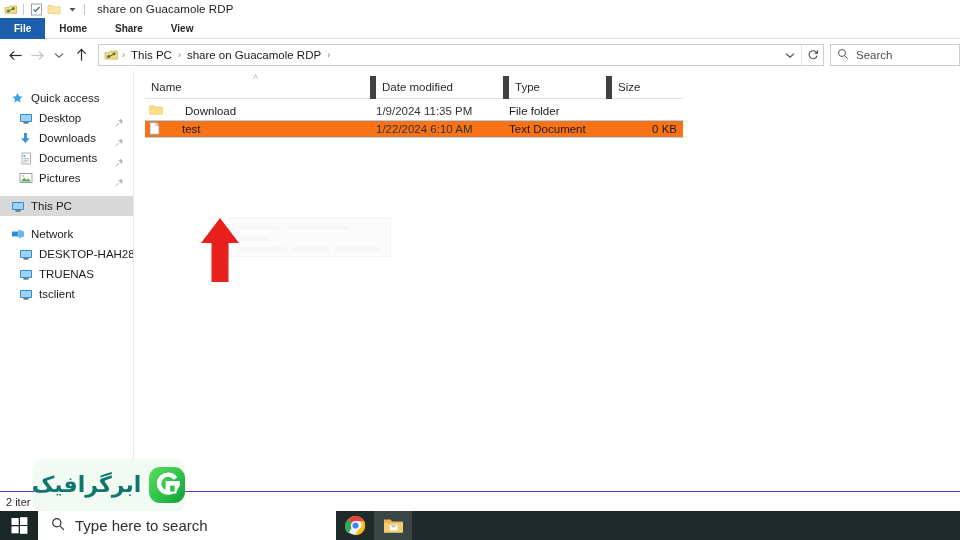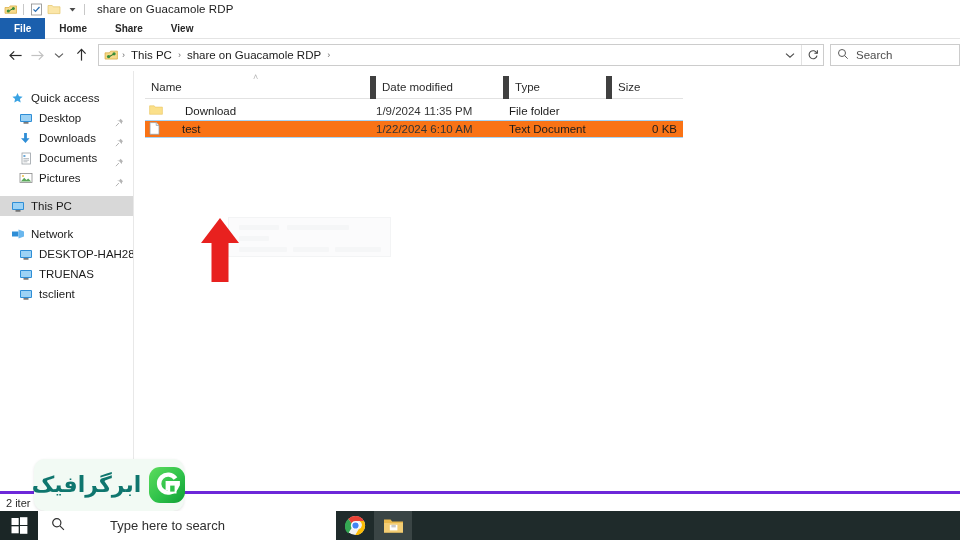--- a/index.html
+++ b/index.html
@@ -140,21 +140,21 @@
     background:#fbfbfc; border:1px solid #f2f3f4; opacity:.85;
   }
   .ghost i { position:absolute; display:block; background:#f4f5f6; height:5px; border-radius:1px; }
 
   
   .redarrow { position:absolute; left:198px; top:146px; width:44px; height:66px; }
 
   
   .statusbar {
     position:absolute; left:0; top:491px; width:960px; height:20px;
-    background:#ffffff; border-top:3px solid #6d28d9;
+    background:#ffffff; border-top:1px solid #6d28d9;
     display:flex; align-items:center;
   }
   .status-text { font-size:11px; color:#2b2b2b; padding-left:6px; white-space:nowrap; }
 
   
   .watermark {
     position:absolute; left:34px; top:459px; width:150px; height:52px;
     background:#f2faf4; border-radius:11px;
     display:flex; align-items:center; justify-content:center; gap:7px;
     box-shadow:0 1px 3px rgba(0,0,0,.10);
@@ -171,21 +171,21 @@
     background:#1f2b2b; display:flex; align-items:center;
   }
   .startbtn {
     width:38px; height:29px; display:flex; align-items:center; justify-content:center;
     background:#1b2626;
   }
   .tsearch {
     width:298px; height:29px; background:#ffffff; display:flex; align-items:center;
     gap:10px; padding-left:13px;
   }
-  .tsearch-ph { font-size:13px; color:#2f2f2f; white-space:nowrap;margin-left:35px; }
+  .tsearch-ph { font-size:15px; color:#2f2f2f; white-space:nowrap; }
   .tbtn { width:38px; height:29px; display:flex; align-items:center; justify-content:center; }
   .tbtn.active { background:#3a4545; }
   .tb-rest { flex:1 1 auto; height:29px; background:#1f2b2b; }
 </style>
 </head>
 <body>
 
 <div id="root">
 
   <div class="titlebar">

